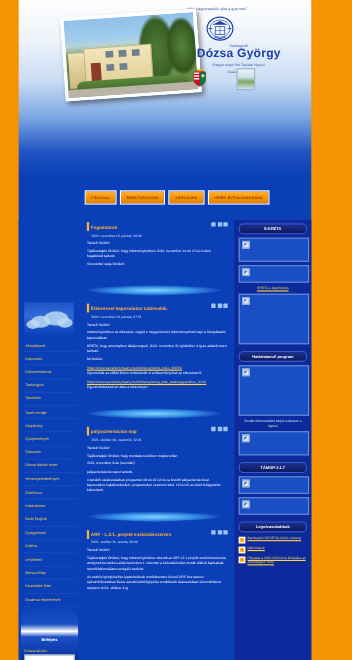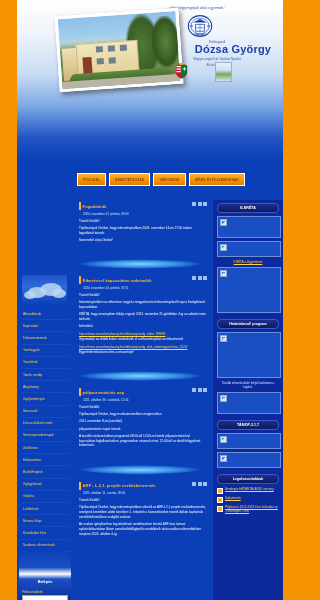--- a/index.html
+++ b/index.html
@@ -65,21 +65,21 @@
   }
 
   .crest{
     position:absolute;left:170px;top:13px;width:26px;height:26px;
   }
   .school-pre{
     position:absolute;left:140px;top:40px;width:120px;text-align:center;
     font-size:3.4px;color:#3a5fa8;white-space:nowrap;
   }
   .school-name{
-    position:absolute;left:136px;top:43px;width:160px;text-align:center;
+    position:absolute;left:120px;top:43px;width:160px;text-align:center;
     font-size:11px;font-weight:bold;color:#1b3faa;
     letter-spacing:.2px;white-space:nowrap;
   }
   .school-sub{
     position:absolute;left:140px;top:57px;width:120px;text-align:center;
     font-size:3.2px;color:#3a5fa8;white-space:nowrap;
   }
   .school-sub2{
     position:absolute;left:140px;top:63px;width:120px;text-align:center;
     font-size:3px;color:#50739f;white-space:nowrap;

